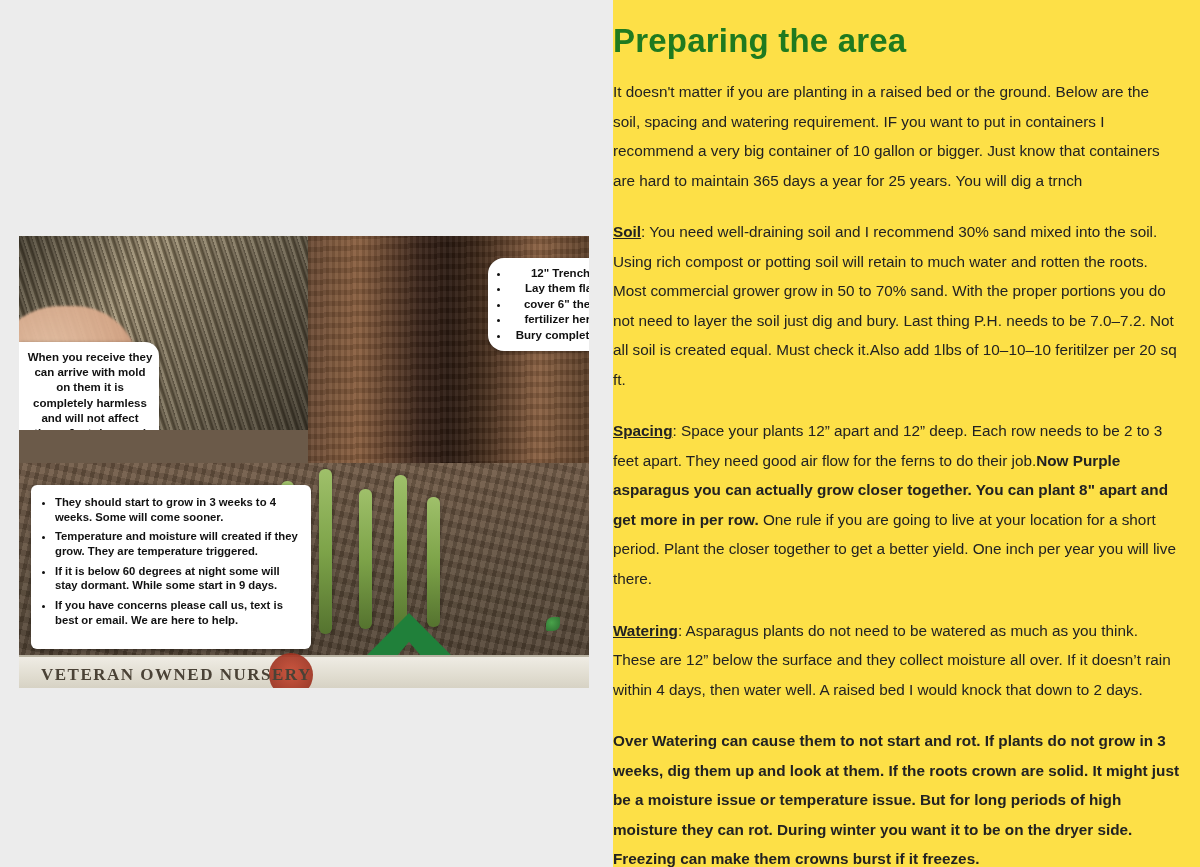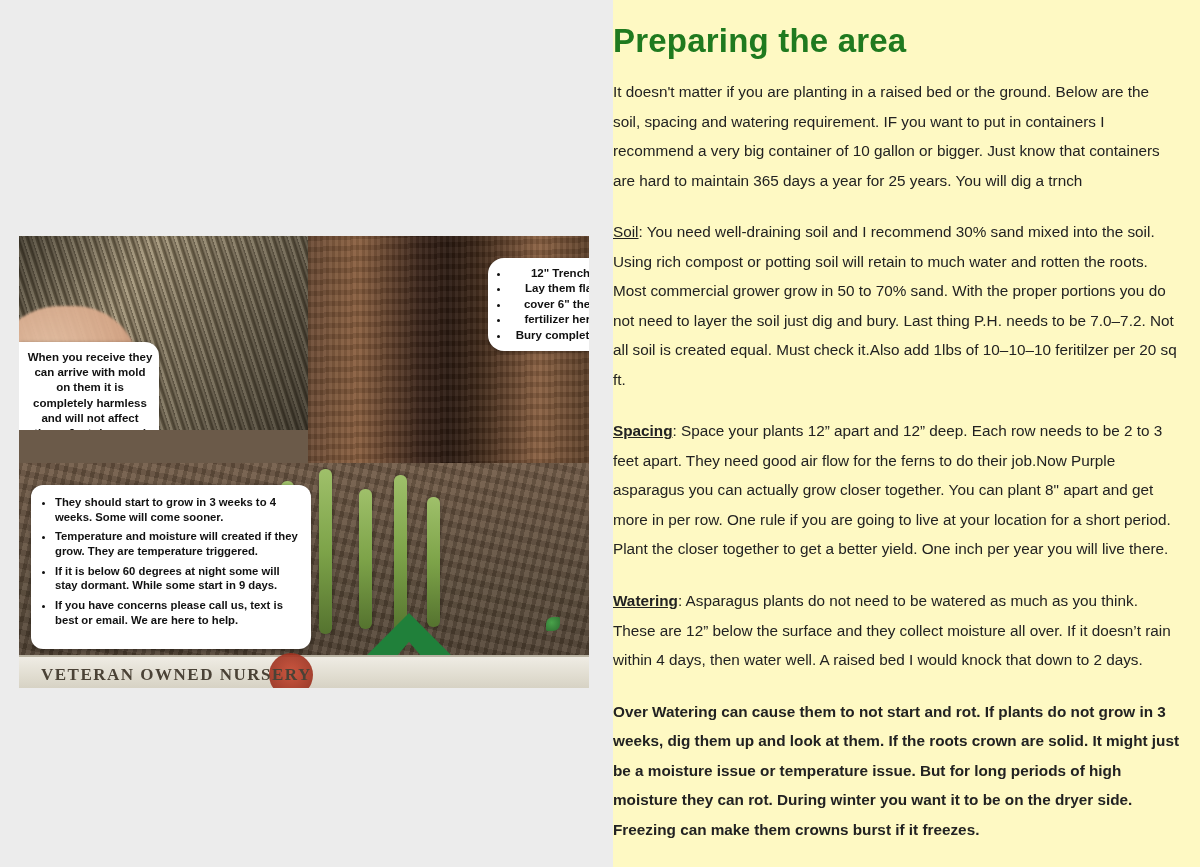--- a/index.html
+++ b/index.html
@@ -198,39 +198,39 @@
   .cap-trench li {
     text-align: center;
   }
   .cap-bottom {
     left: 12px;
     top: 22px;
     width: 262px;
     padding: 10px 10px 10px 8px;
     font-size: 11.3px;
     line-height: 1.3;
-    border-radius: 12px;
+    border-radius: 6px;
   }
   .cap-bottom ul {
     margin: 0;
     padding-left: 16px;
     list-style: disc;
   }
   .cap-bottom li {
     margin-bottom: 5px;
   }
   .cap-bottom li:last-child {
     margin-bottom: 12px;
   }
   
   .right-col {
     flex: 1 1 auto;
     padding: 12px 20px 0 0;
     box-sizing: border-box;
-    background: #fef9c3;
+    background: #fde047;
   }
   .article-title {
     font-size: 33px;
     line-height: 1.25;
     font-weight: 700;
     color: #1f7a1f;
     margin: 8px 0 16px 0;
     letter-spacing: 0.2px;
   }
   .para {
@@ -241,21 +241,21 @@
     max-width: 570px;
   }
   .para:last-child {
     margin-bottom: 0;
   }
   .u {
     text-decoration: underline;
     font-weight: bold;
   }
   .b {
-    font-weight: 400;
+    font-weight: 700;
   }
   .para.bold-block {
     font-weight: 700;
   }
 </style>
 </head>
 <body>
 
 <div class="page">
 

